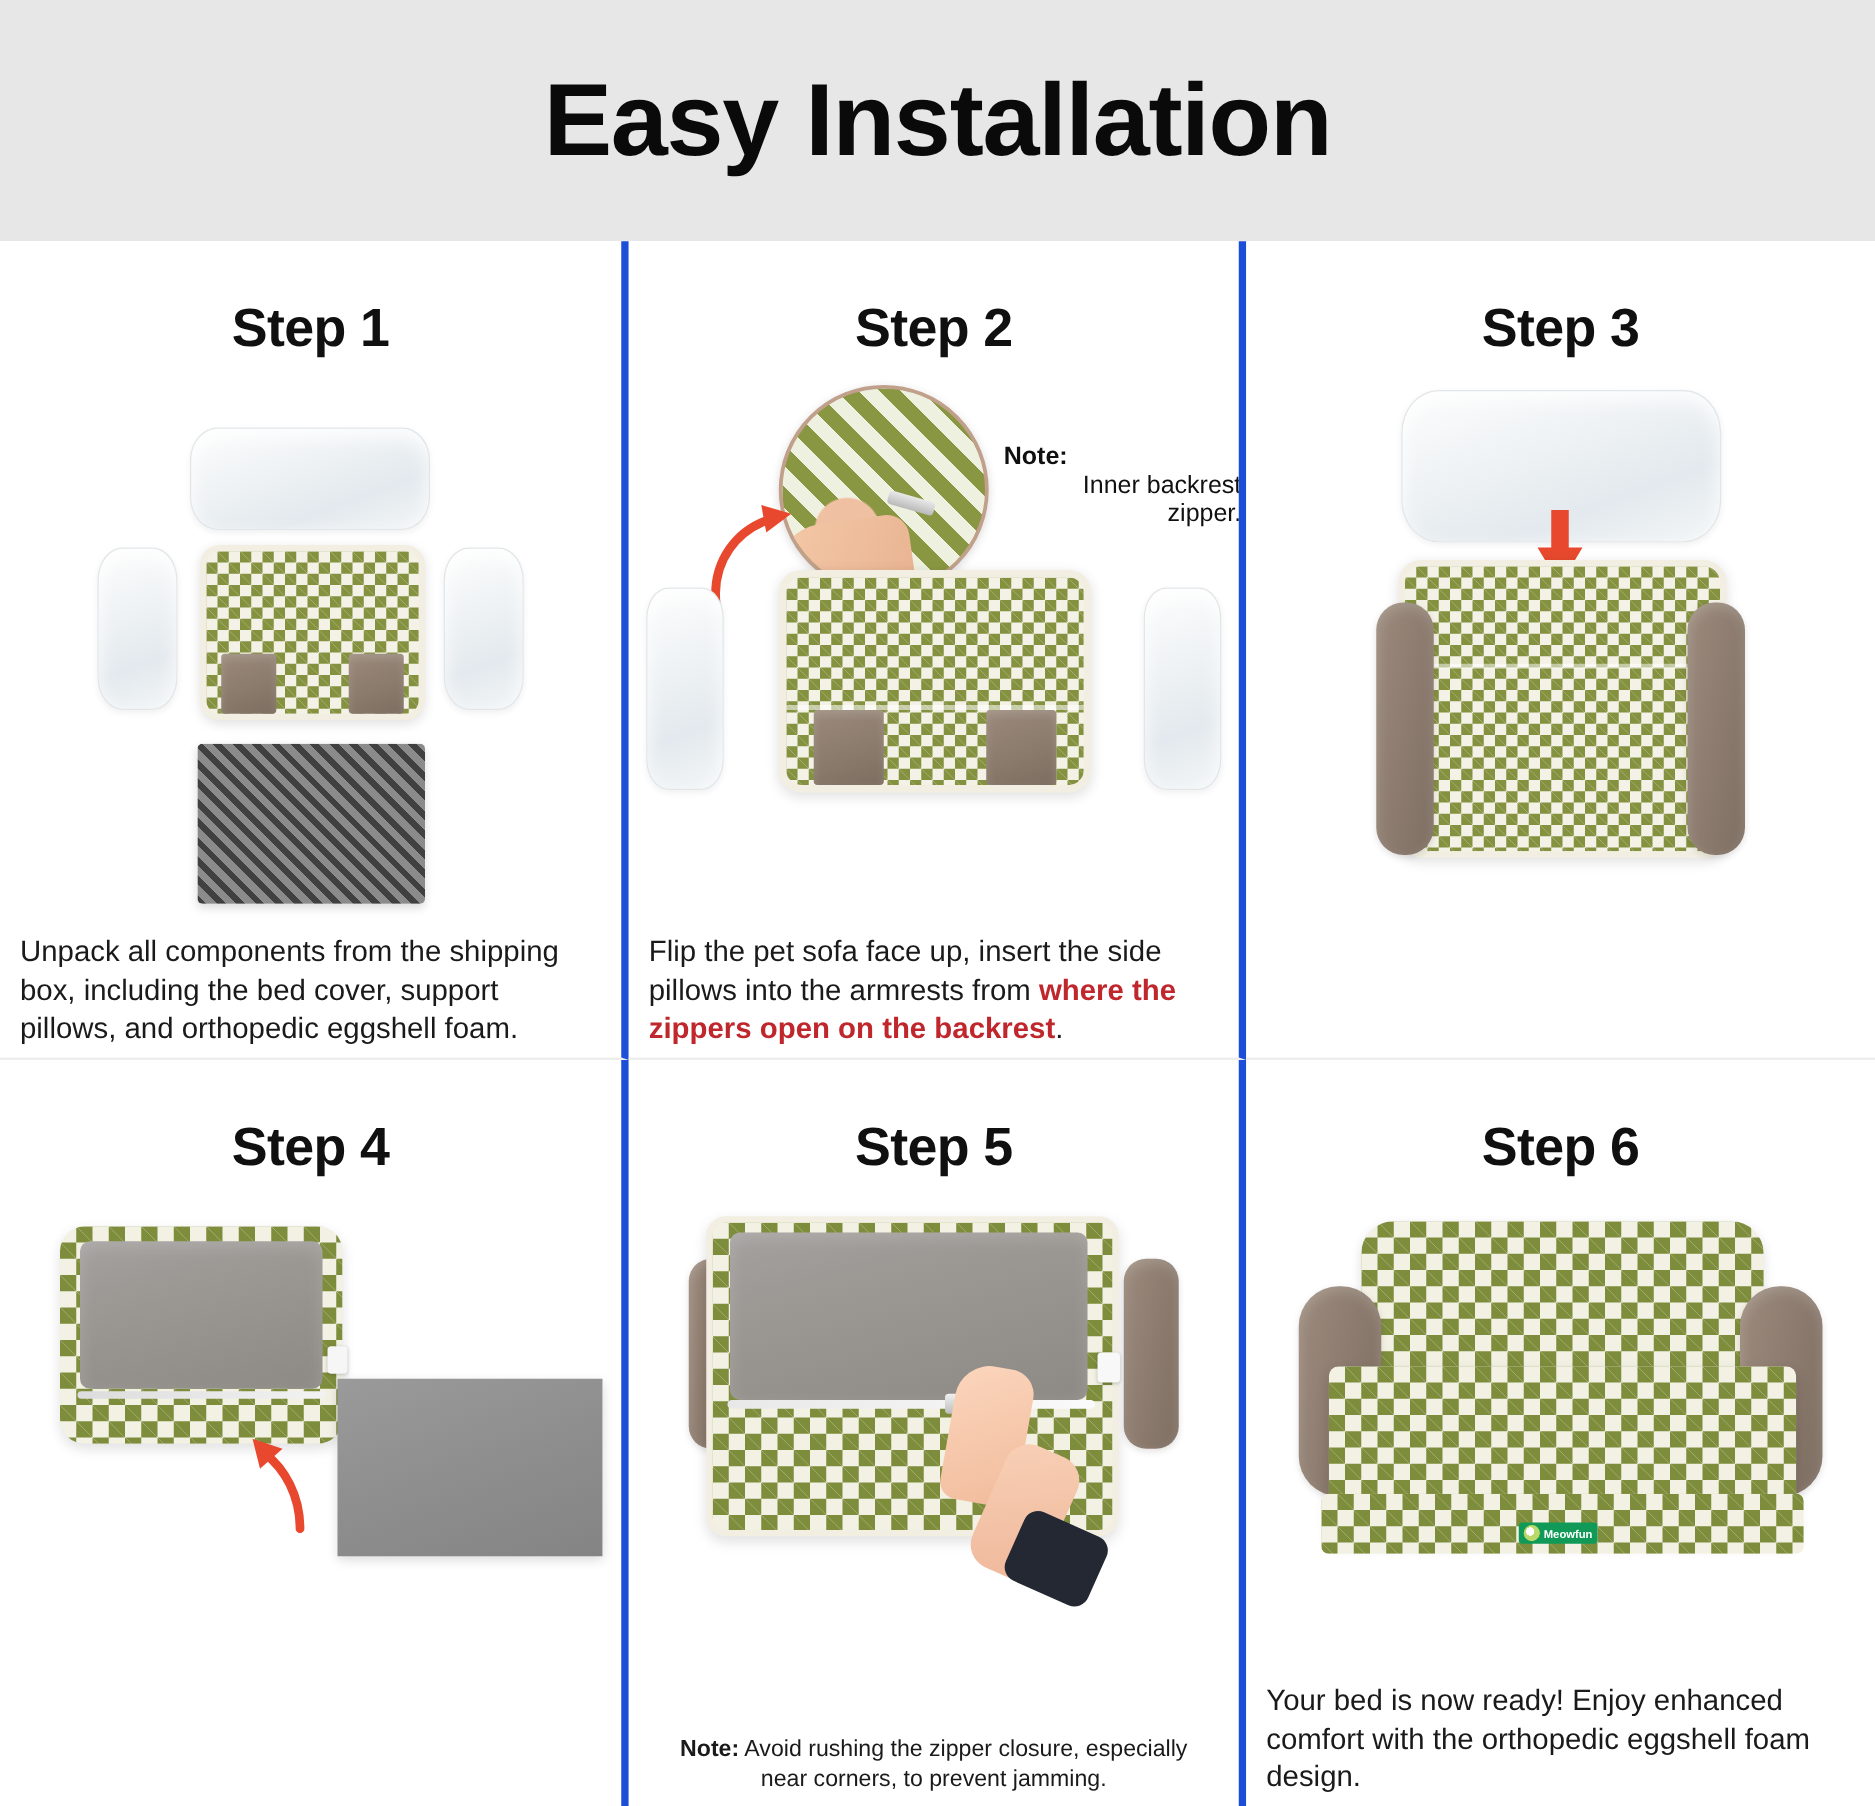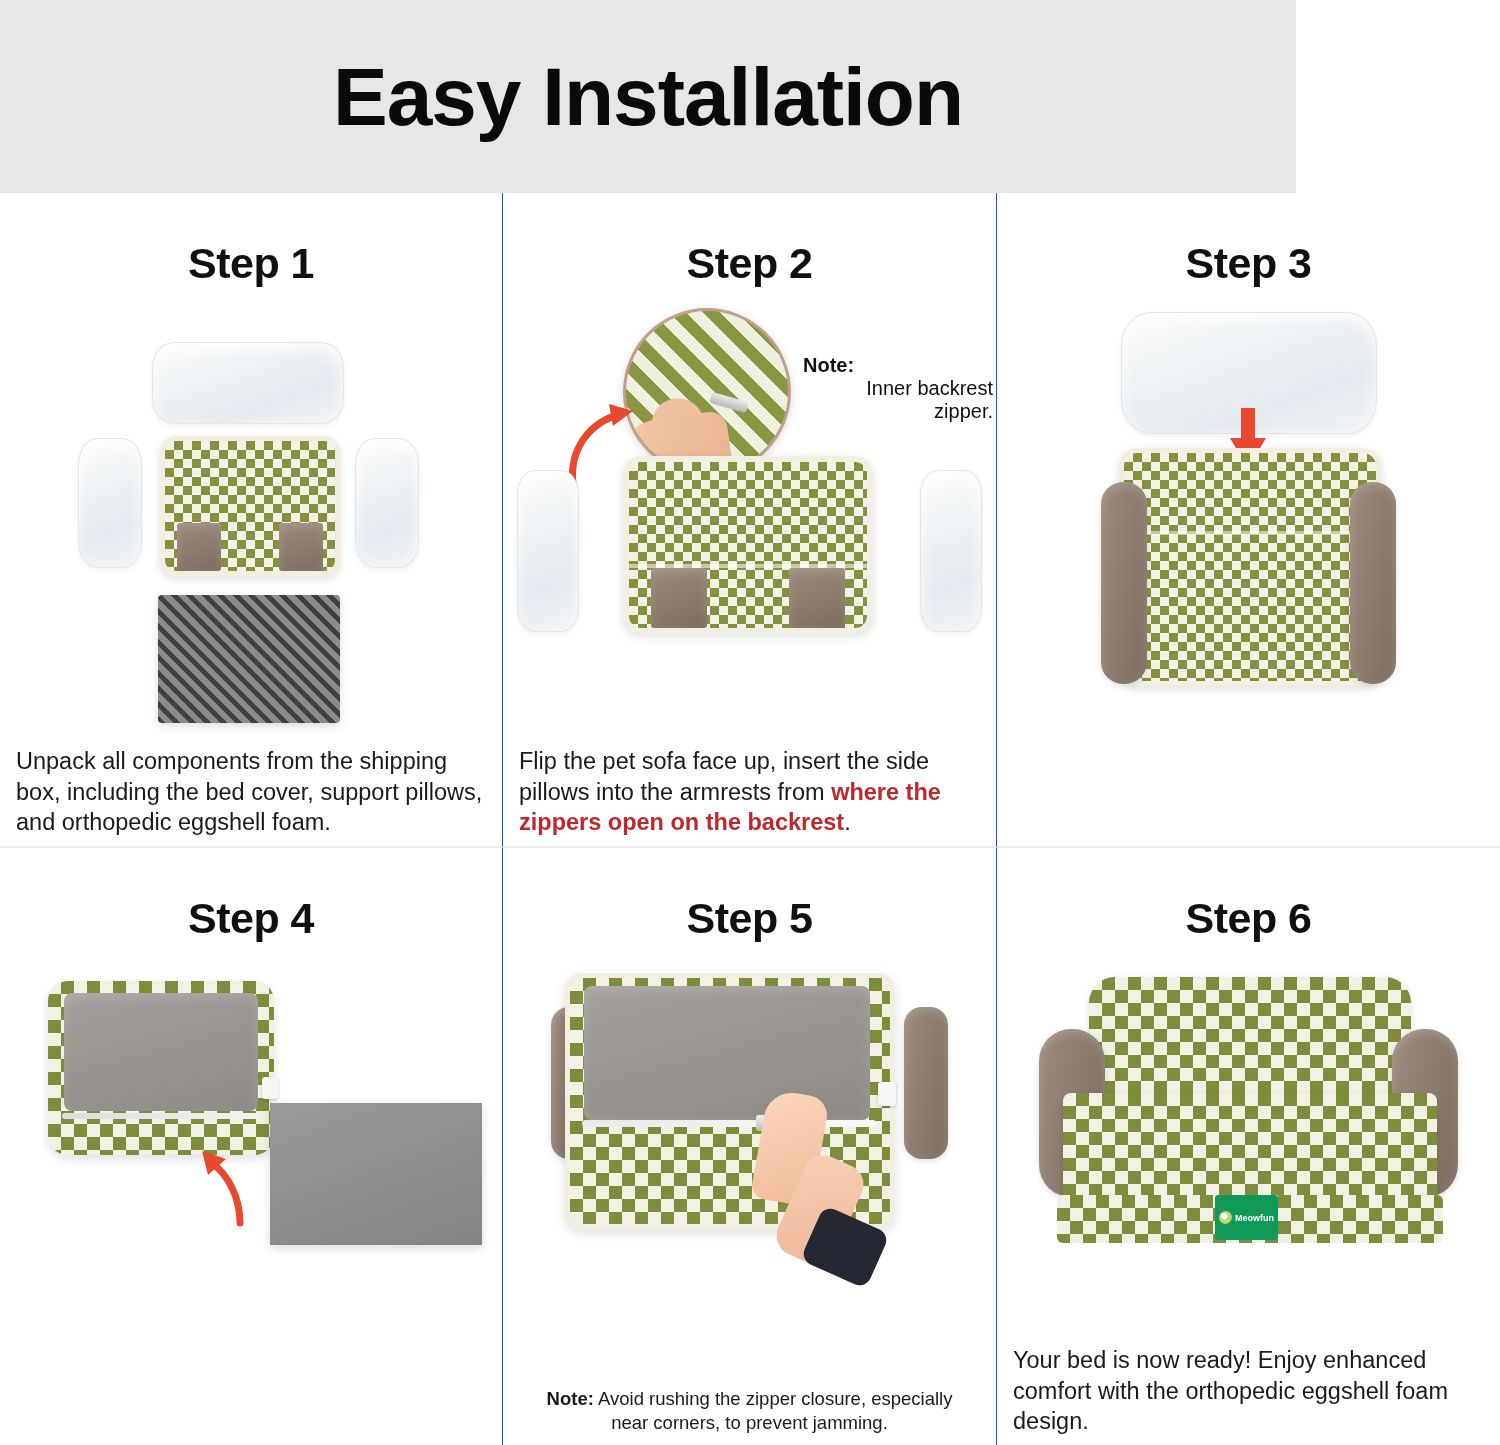--- a/index.html
+++ b/index.html
@@ -11,21 +11,21 @@
   }
   #page {
     position: relative;
     width: 1500px; height: 1445px;
     background: #ffffff;
   }
 
   
   .header {
     position: absolute; left: 0; top: 0;
-    width: 1296px; height: 193px;
+    width: 1500px; height: 193px;
     background: #e7e7e7;
     display: flex; align-items: center; justify-content: center;
   }
   .header-title {
     font-size: 82px; font-weight: bold; color: #0a0a0a;
     letter-spacing: -1px; line-height: 1;
   }
 
   
   .grid {
@@ -34,21 +34,21 @@
     display: grid;
     grid-template-columns: 503px 494px 503px;
     grid-template-rows: 655px 597px;
   }
   .cell {
     position: relative;
     background: #ffffff;
     display: flex; flex-direction: column; align-items: center;
     overflow: hidden;
   }
-  .cell.bl { border-right: 1px solid #1d4ed8; }
+  .cell.bl { border-right: 6px solid #1d4ed8; }
   .cell.bb { border-bottom: 2px solid #ededed; }
 
   .step-title {
     font-size: 43px; font-weight: bold; color: #101010;
     margin-top: 46px; letter-spacing: -0.5px;
   }
   .stage {
     position: relative;
     width: 100%;
     flex: 1;
@@ -120,21 +120,22 @@
       repeating-linear-gradient(45deg,#8a9742 0 12px,#eef0e0 12px 24px);
     border: 3px solid #c0a08a;
     box-shadow: 0 2px 8px rgba(0,0,0,.15);
   }
   .note-text-h { font-size: 20px; font-weight: bold; color: #101010; line-height: 1.15; }
   .note-text-b { font-size: 20px; color: #101010; line-height: 1.15; text-align: right; }
 
   .brand-tag {
     background: #119a57; border-radius: 3px;
     display: flex; align-items: center; gap: 3px;
-    padding: 16px 4px;
+    padding: 2px 4px;
+    margin-top: 23px;
   }
   .brand-dot {
     width: 13px; height: 13px; border-radius: 50%;
     background: radial-gradient(circle at 40% 40%, #ffffff 0 30%, #b9d96a 31% 70%, #7fb43e 71%);
     flex: 0 0 auto;
   }
   .brand-name { font-size: 9px; color: #ffffff; font-weight: bold; white-space: nowrap; }
 </style>
 </head>
 <body>

